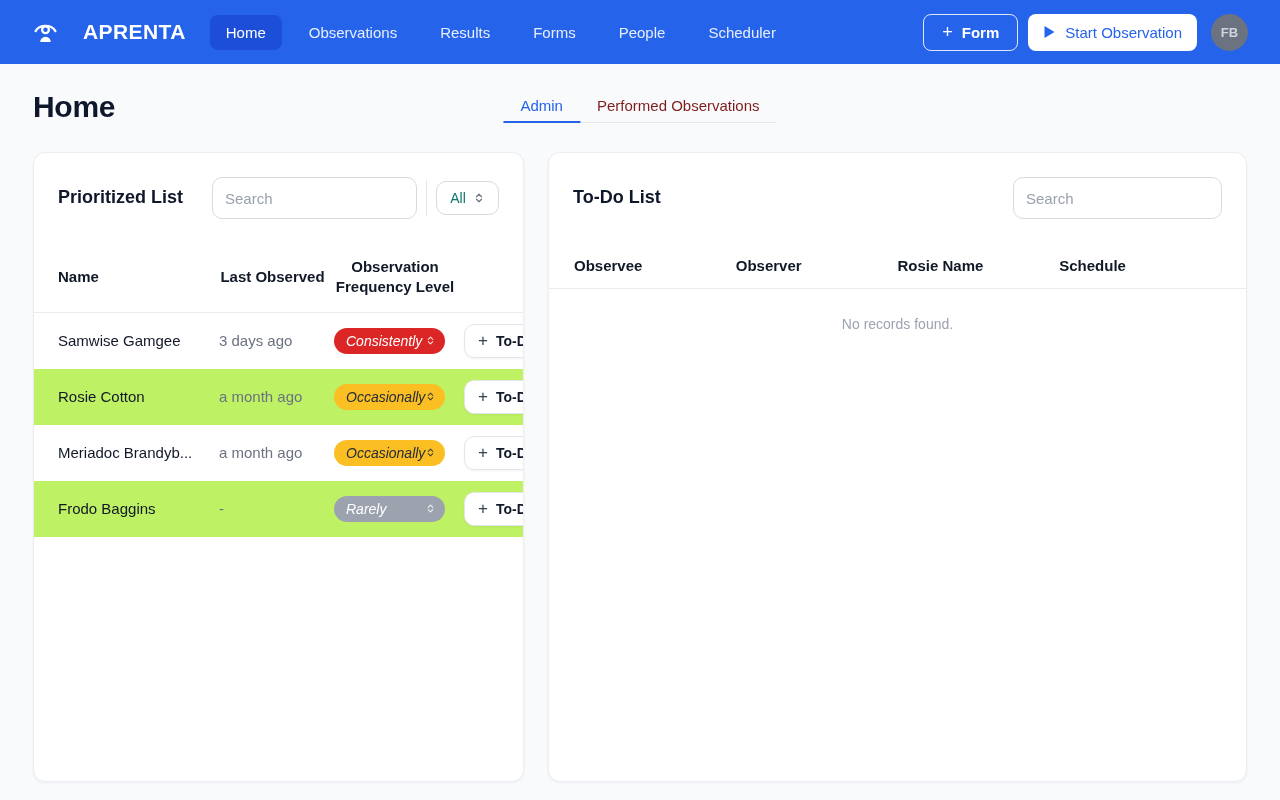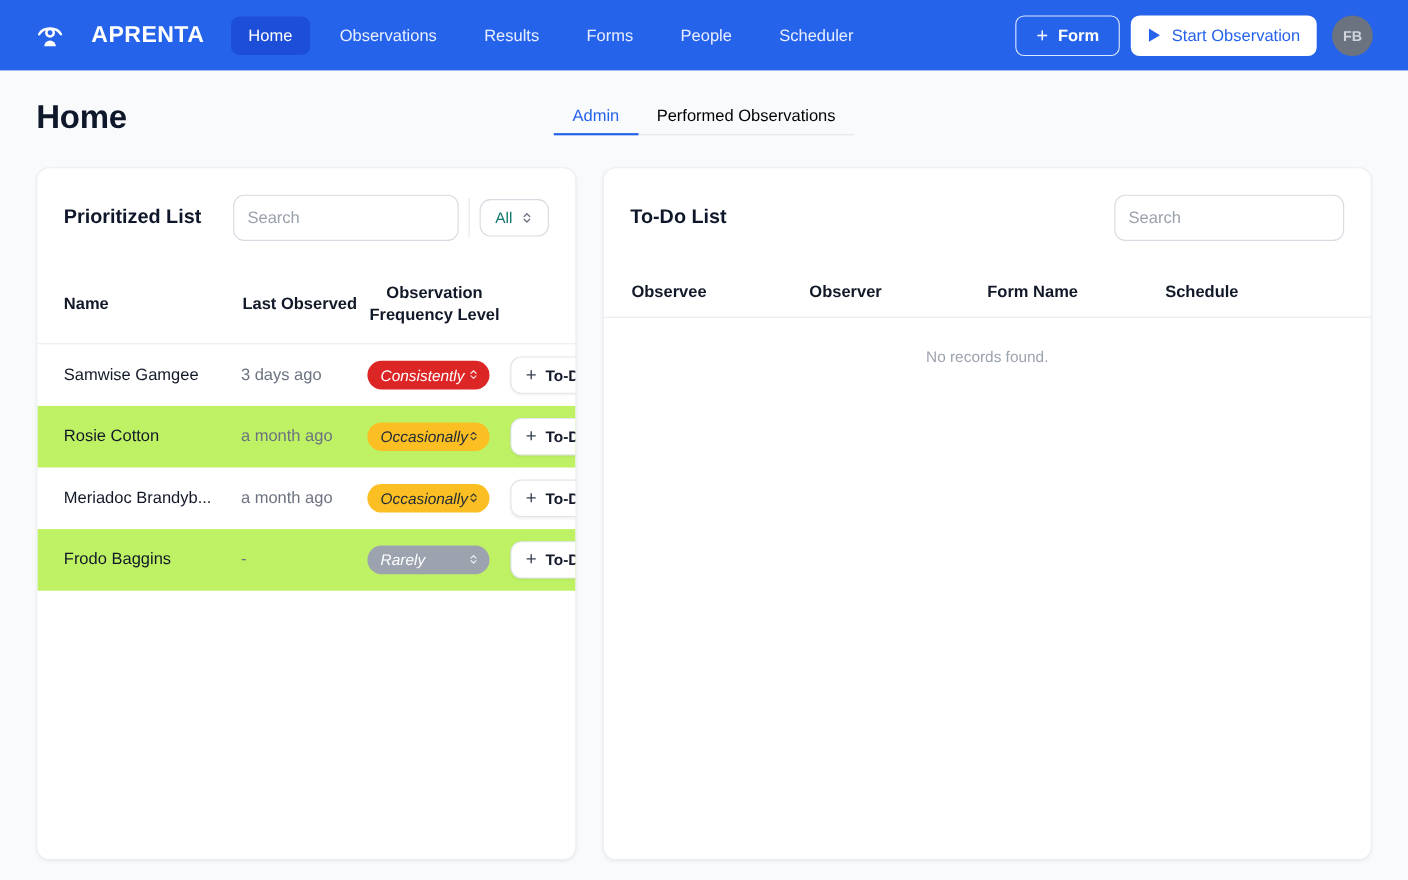--- a/index.html
+++ b/index.html
@@ -48,21 +48,21 @@
   }
 
   
   .page-header { position: relative; padding: 0 33px; margin-top: 24px; height: 64px; }
   .page-title { font-size: 30px; font-weight: 800; color: #0f172a; margin: 0; line-height: 1; padding-top: 4px; letter-spacing: -.3px; }
   .tabs {
     position: absolute; left: 50%; transform: translateX(-50%); top: 0;
     display: flex; border-bottom: 1px solid #e5e7eb;
   }
   .tab {
-    padding: 8px 17px 5px; font-size: 15px; color: #000000; line-height: 20px;
+    padding: 8px 17px 5px; font-size: 15px; color: #7f1d1d; line-height: 20px;
     border-bottom: 2px solid transparent; margin-bottom: -1px; cursor: pointer; white-space: nowrap;
   }
   .tab.active { color: #2563eb; border-bottom-color: #2563eb; font-weight: 500; }
 
   
   .content { display: flex; gap: 24px; padding: 0 33px; }
   .card {
     background: #fff; border: 1px solid #eceef2; border-radius: 12px;
     box-shadow: 0 1px 3px rgba(16,24,40,.05);
     height: 630px; overflow: hidden;
@@ -287,19 +287,19 @@
   </section>
 
   <section class="card card-right">
     <div class="card-header">
       <h2 class="card-title">To-Do List</h2>
       <input class="search-input" type="text" placeholder="Search" style="">
     </div>
     <div class="thead">
       <div class="hcell">Observee</div>
       <div class="hcell">Observer</div>
-      <div class="hcell">Form Name</div>
+      <div class="hcell">Rosie Name</div>
       <div class="hcell">Schedule</div>
     </div>
     <div class="empty-msg">No records found.</div>
   </section>
 
 </main>
 
 </body></html>

